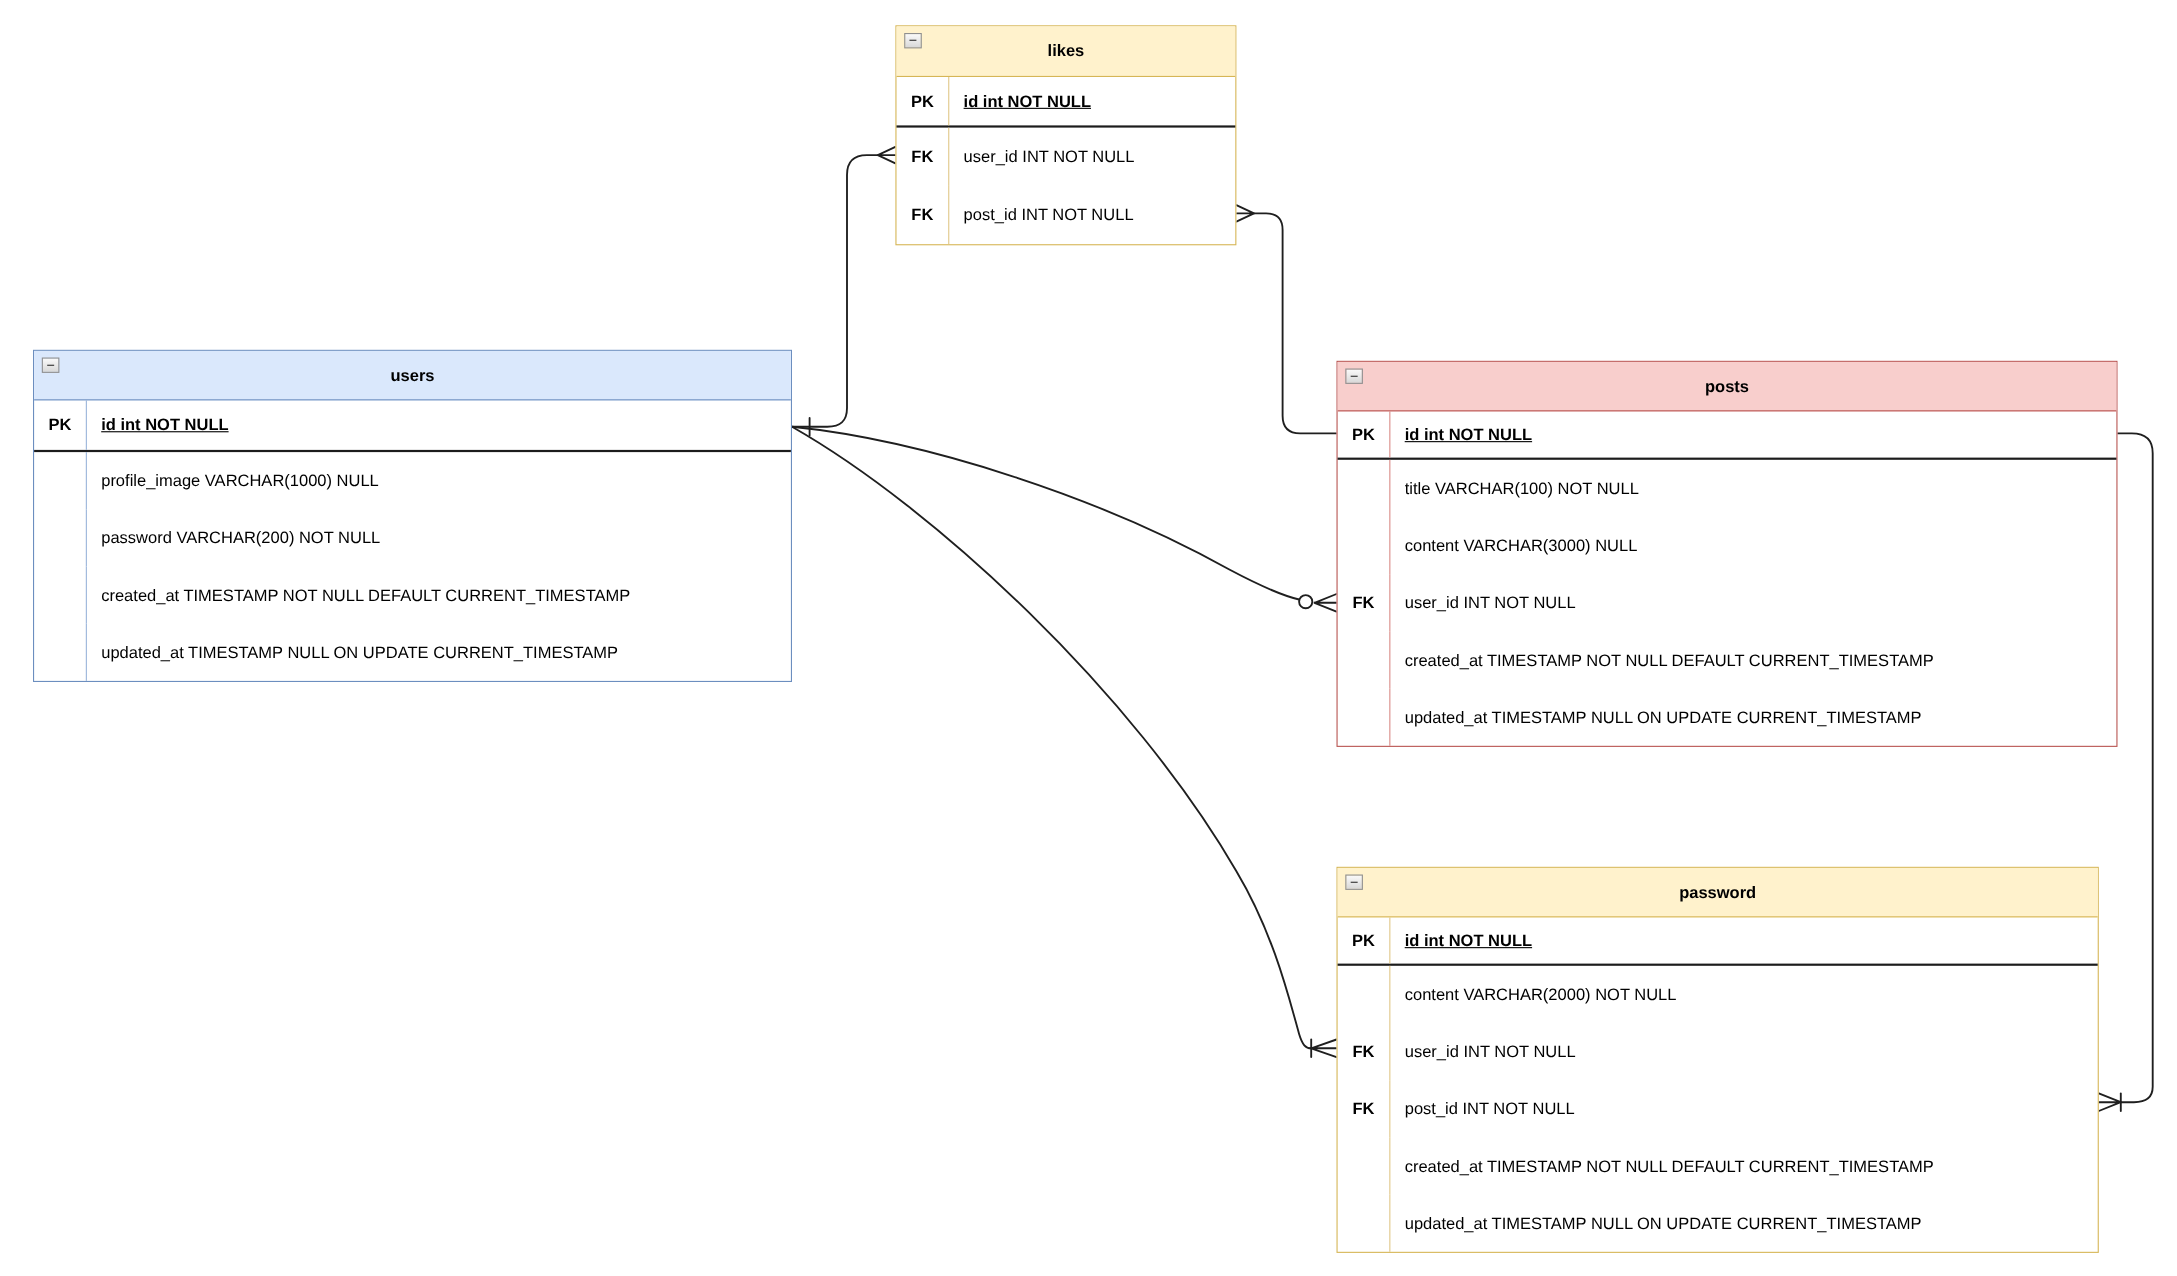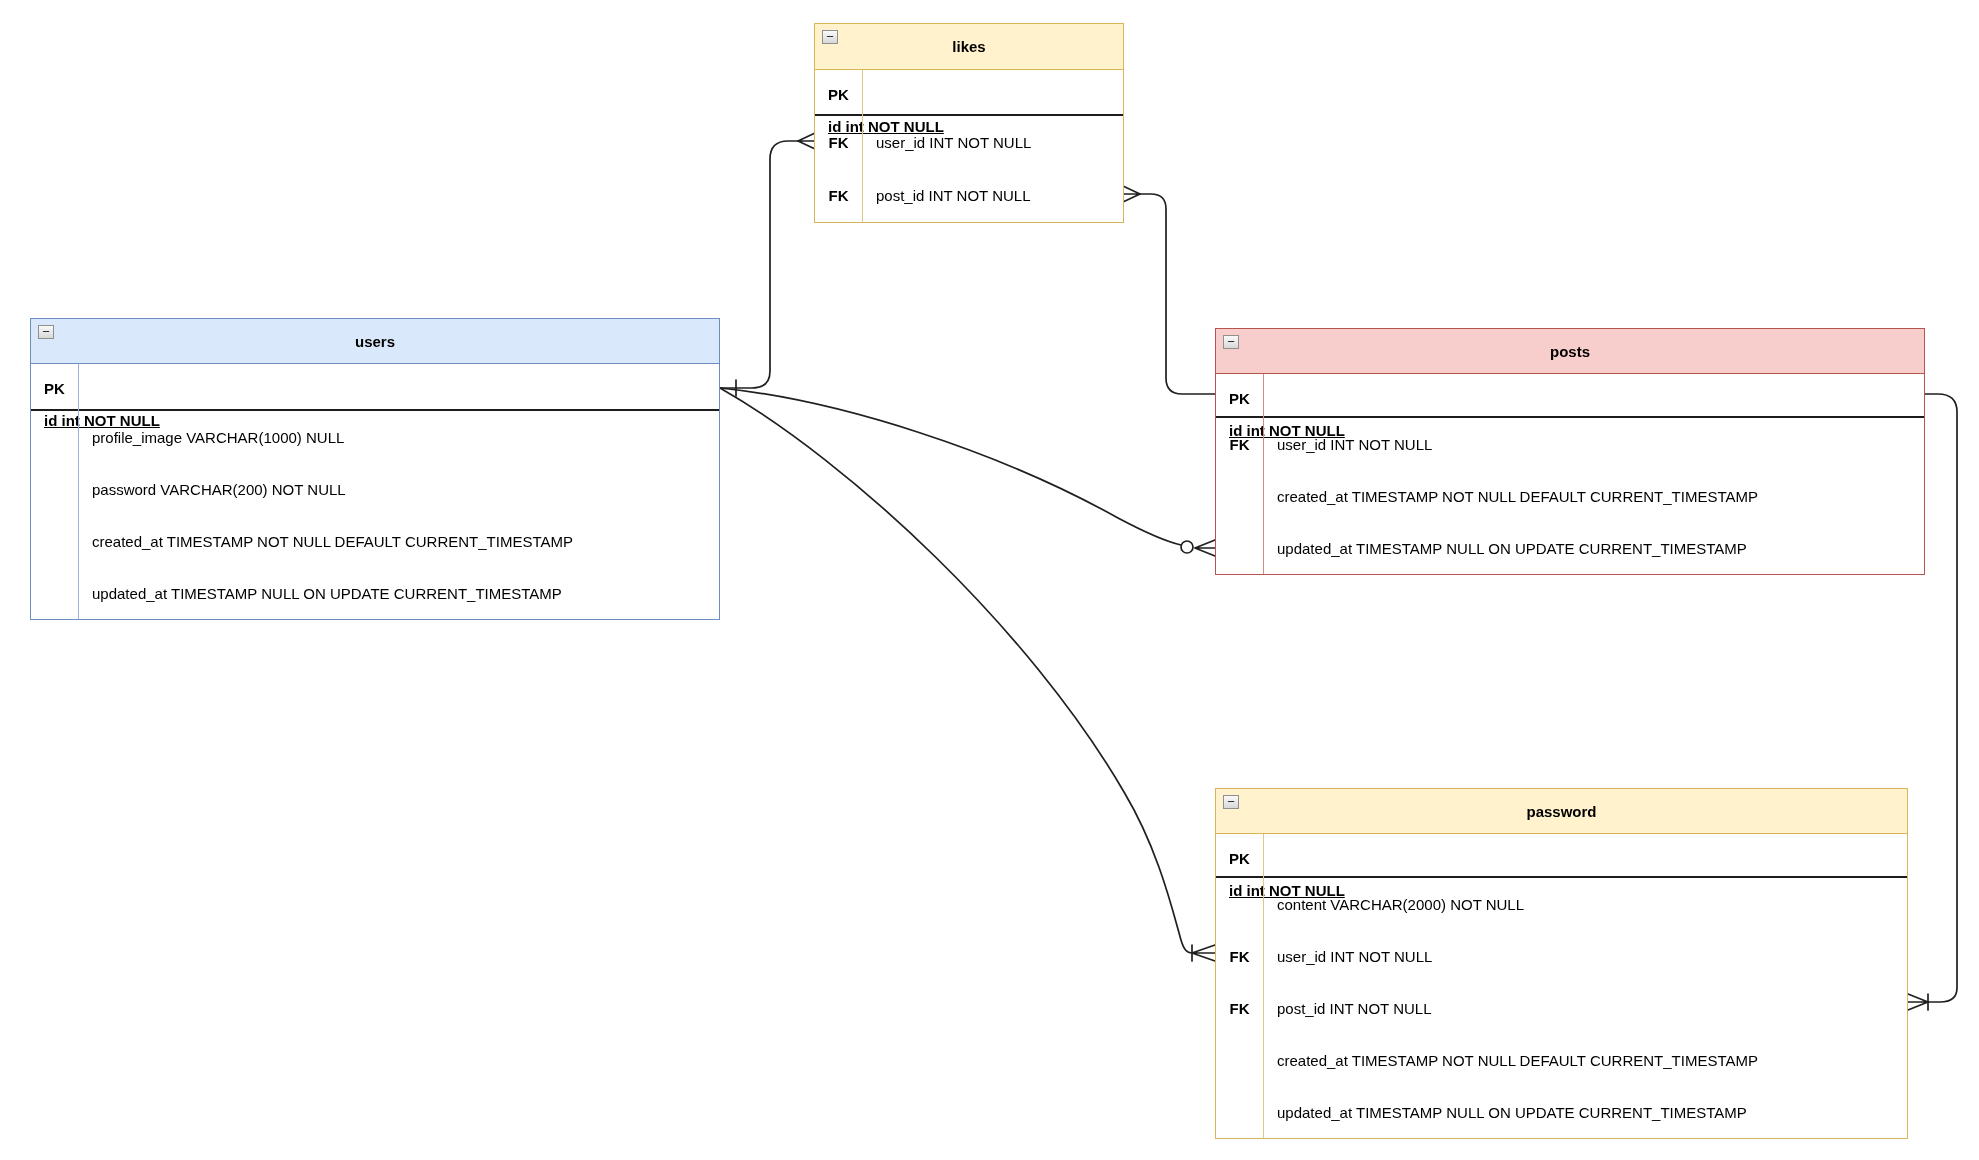--- a/index.html
+++ b/index.html
@@ -46,21 +46,21 @@
     flex:0 0 48px;width:48px;
     display:flex;align-items:center;justify-content:center;
     font-weight:bold;
     box-sizing:border-box;
   }
   .trow .val{
     flex:1;
     display:flex;align-items:center;
     padding-left:13px;
   }
-  .pk-row{border-bottom:2px solid #1c1c1c;flex-direction:column;}
+  .pk-row{border-bottom:2px solid #1c1c1c;}
   .pk-row .val{font-weight:bold;text-decoration:underline;}
 
   
   #t-users{left:30px;top:318px;width:690px;border-color:#6c8ebf;}
   #t-users .er-header{height:45px;background:#dae8fc;border-color:#6c8ebf;}
   #t-users .trow{height:52px;}
   #t-users .pk-row{height:47px;}
   #t-users .key{border-right:1px solid #9ab4da;}
 
   
@@ -172,20 +172,28 @@
   <div class="er-table" id="t-posts">
     <div class="er-header">
       <span class="collapse-btn">−</span>
       <span>posts</span>
     </div>
     <div class="trow pk-row">
       <div class="key">PK</div>
       <div class="val">id int NOT NULL</div>
     </div>
     <div class="trow">
+      <div class="key"></div>
+      <div class="val">title VARCHAR(100) NOT NULL</div>
+    </div>
+    <div class="trow">
+      <div class="key"></div>
+      <div class="val">content VARCHAR(3000) NULL</div>
+    </div>
+    <div class="trow">
       <div class="key">FK</div>
       <div class="val">user_id INT NOT NULL</div>
     </div>
     <div class="trow">
       <div class="key"></div>
       <div class="val">created_at TIMESTAMP NOT NULL DEFAULT CURRENT_TIMESTAMP</div>
     </div>
     <div class="trow">
       <div class="key"></div>
       <div class="val">updated_at TIMESTAMP NULL ON UPDATE CURRENT_TIMESTAMP</div>

